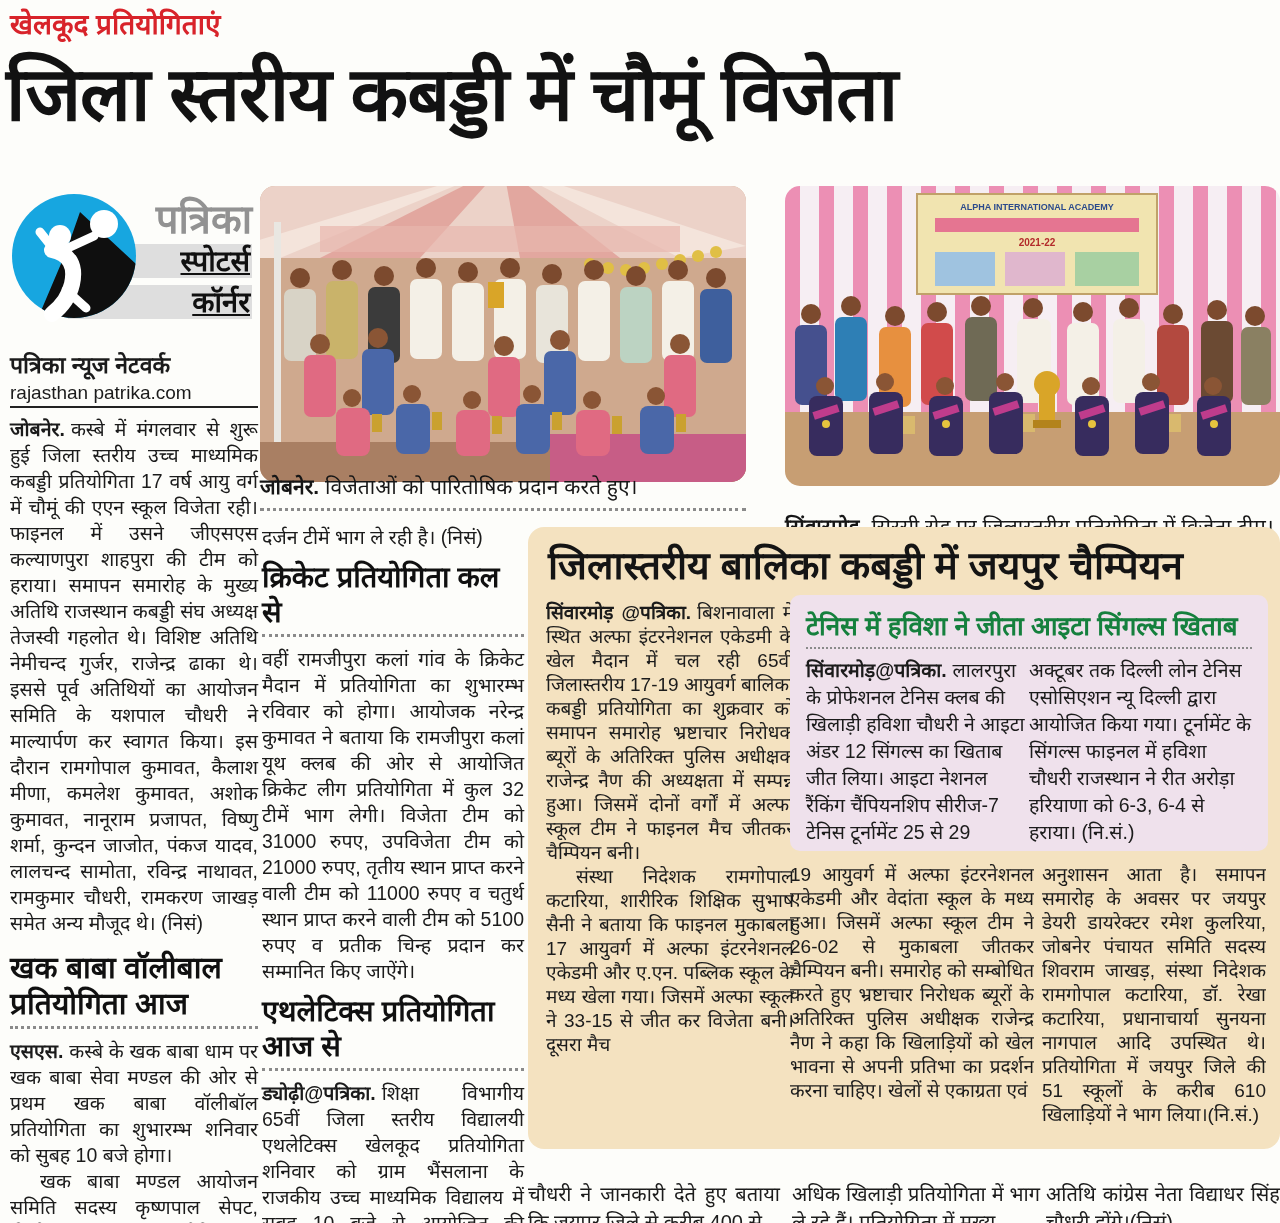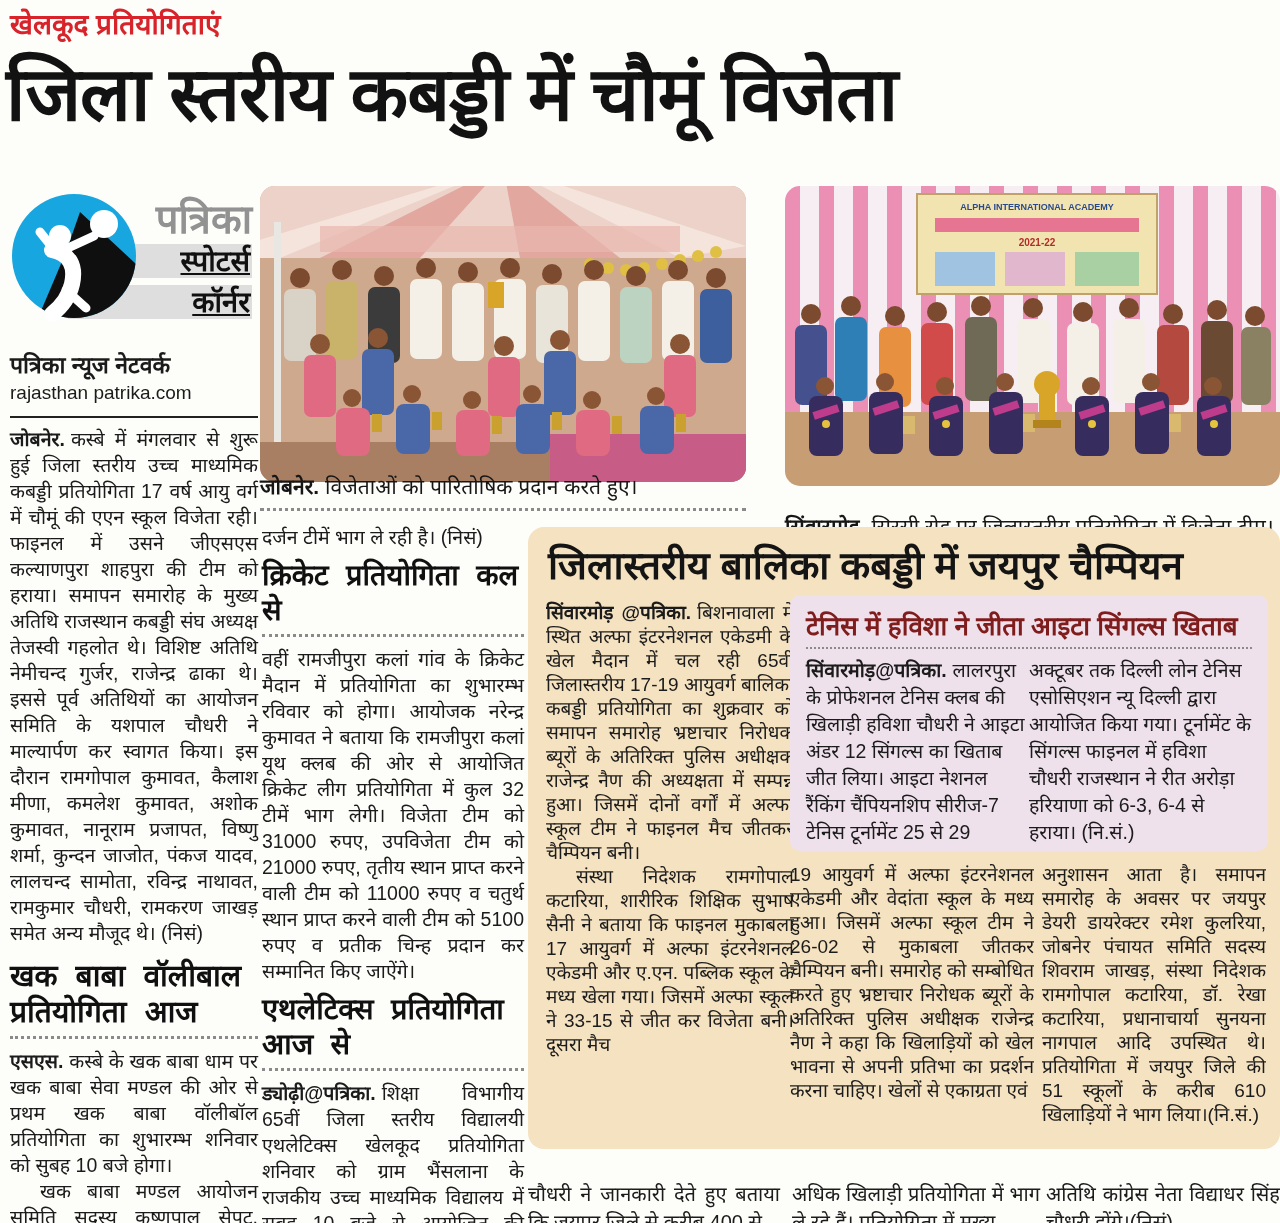--- a/index.html
+++ b/index.html
@@ -13,25 +13,25 @@
   
   .colA{position:absolute;left:10px;top:186px;width:248px;}
   .masthead{position:relative;width:242px;height:140px;margin-bottom:22px;}
   .mh-bar{position:absolute;left:58px;width:184px;height:34px;background:#dedede;z-index:0;}
   .mh-bar.b1{top:58px}.mh-bar.b2{top:99px}
   .mh-logo{position:absolute;left:0;top:0;z-index:1;}
   .mh-brand{position:absolute;right:0;top:4px;font-size:40px;font-weight:800;color:#929292;z-index:2;}
   .mh-line{position:absolute;right:2px;font-size:29px;font-weight:800;color:#101010;z-index:2;line-height:34px;text-decoration:underline;}
   .mh-line.l1{top:58px}.mh-line.l2{top:99px}
   .byline{font-size:23px;font-weight:800;margin:0;}
-  .site{font-size:19px;margin:2px 0 12px;}
+  .site{font-size:19px;margin:2px 0 2px;}
   .rule{border-top:2px solid #222;margin:2px 0 8px;}
   .body-text{font-size:19.5px;line-height:26px;text-align:justify;margin:0;}
   .dateline{font-weight:800;margin-right:6px;}
-  .subhead{font-size:30px;line-height:36px;font-weight:800;margin:14px 0 4px;color:#101010;font-family:Liberation Mono, monospace;}
+  .subhead{font-size:30px;line-height:36px;font-weight:800;margin:14px 0 4px;color:#101010;}
   .dotted{border-top:3px dotted #8a8a8a;margin:4px 0 9px;}
   .indent{text-indent:30px;}
 
   
   .photo{position:absolute;overflow:hidden;border-radius:15px;}
   .photo1{left:260px;top:186px;width:486px;height:296px;}
   .photo2{left:785px;top:186px;width:495px;height:300px;}
   .caption{position:absolute;font-size:21px;color:#161616;}
   .cap1{left:260px;top:472px;width:486px;border-bottom:3px dotted #8a8a8a;padding-bottom:8px;}
   .cap2{left:785px;top:512px;width:495px;border-bottom:3px dotted #8a8a8a;padding-bottom:8px;}
@@ -43,21 +43,21 @@
   
   .ybox{position:absolute;left:528px;top:527px;width:752px;height:622px;background:#f4e2c0;border-radius:16px;}
   .ybox-heading{position:absolute;left:20px;top:10px;width:714px;font-size:39px;font-weight:800;color:#141414;}
   .ycol{position:absolute;font-size:19px;line-height:24px;text-align:justify;overflow:hidden;}
   .ycol1{left:18px;top:74px;width:248px;height:534px;}
   .ycol2{left:262px;top:336px;width:244px;height:272px;}
   .ycol3{left:514px;top:336px;width:224px;height:272px;}
 
   
   .tennis{position:absolute;left:262px;top:68px;width:478px;height:256px;background:#efe1ec;border-radius:10px;}
-  .t-heading{font-size:26px;font-weight:800;margin:12px 16px 2px;color:#7f1d1d;}
+  .t-heading{font-size:26px;font-weight:800;margin:12px 16px 2px;color:#15803d;}
   .t-dotted{border-top:2px dotted #8a8a8a;margin:4px 16px 8px;}
   .t-cols{display:flex;padding:0 16px;}
   .t-col{flex:1;font-size:19.5px;line-height:27px;text-align:left;}
 
   
   .bstrip{position:absolute;top:1160px;font-size:20px;line-height:28px;text-align:justify;}
   .bs1{left:528px;width:252px;}
   .bs2{left:792px;width:248px;}
   .bs3{left:1046px;width:234px;}
 </style>

